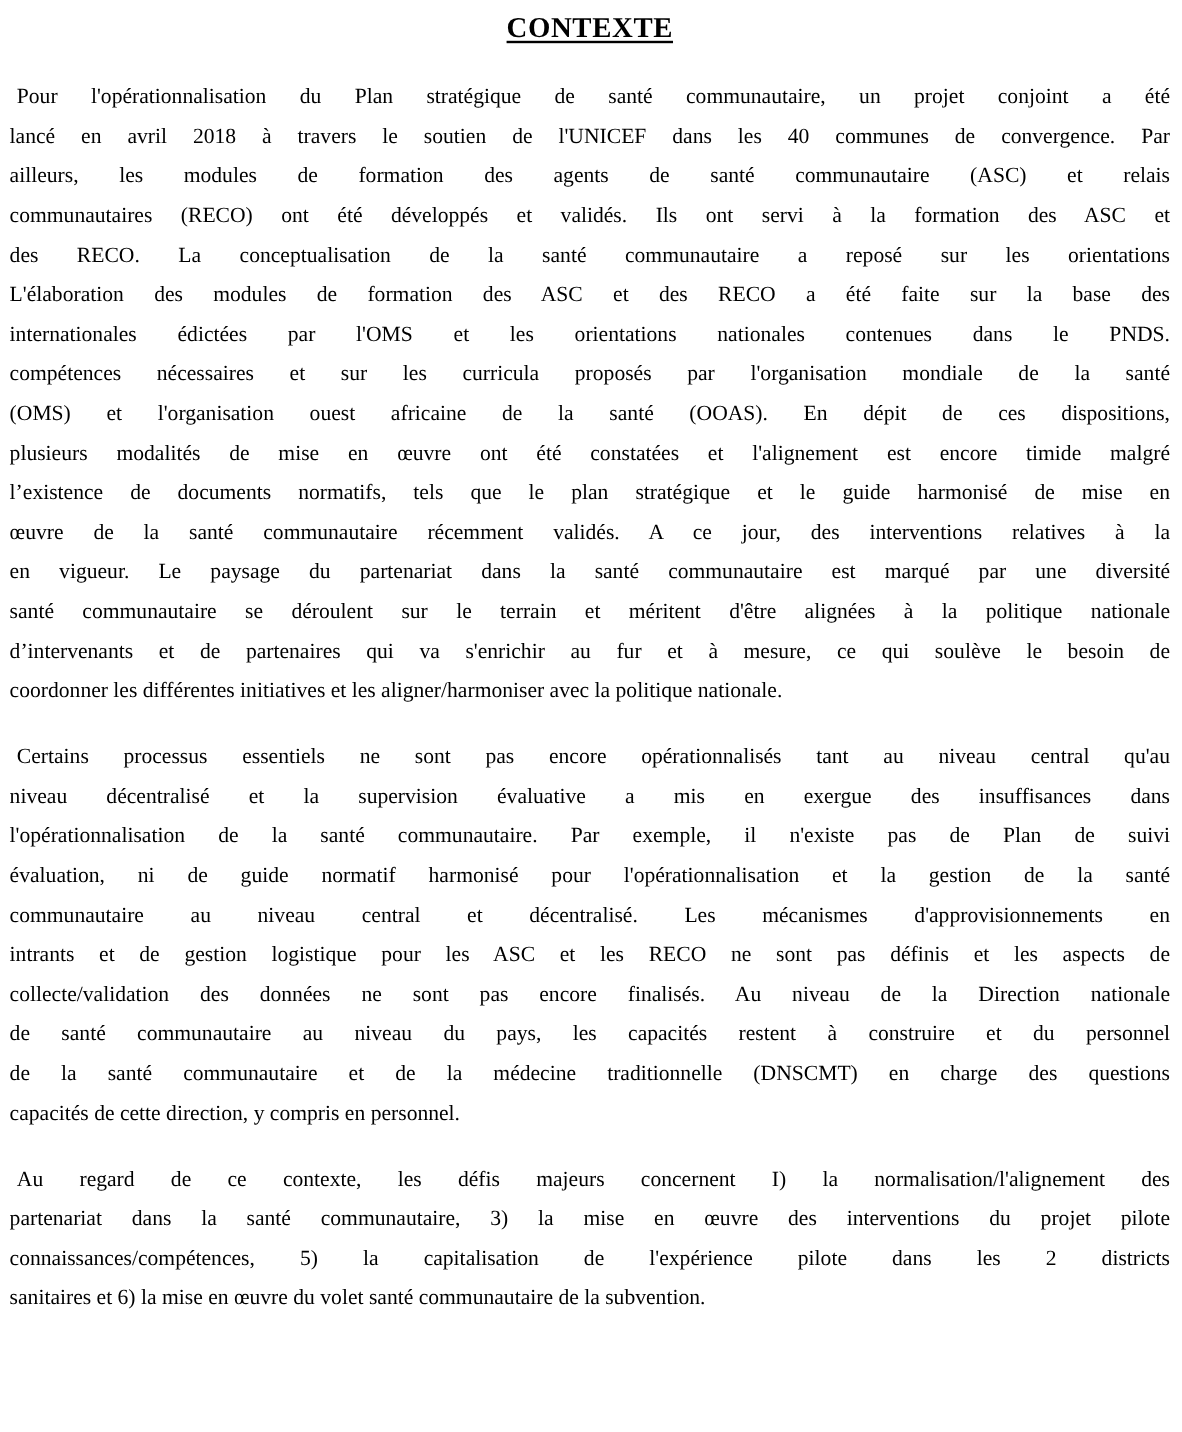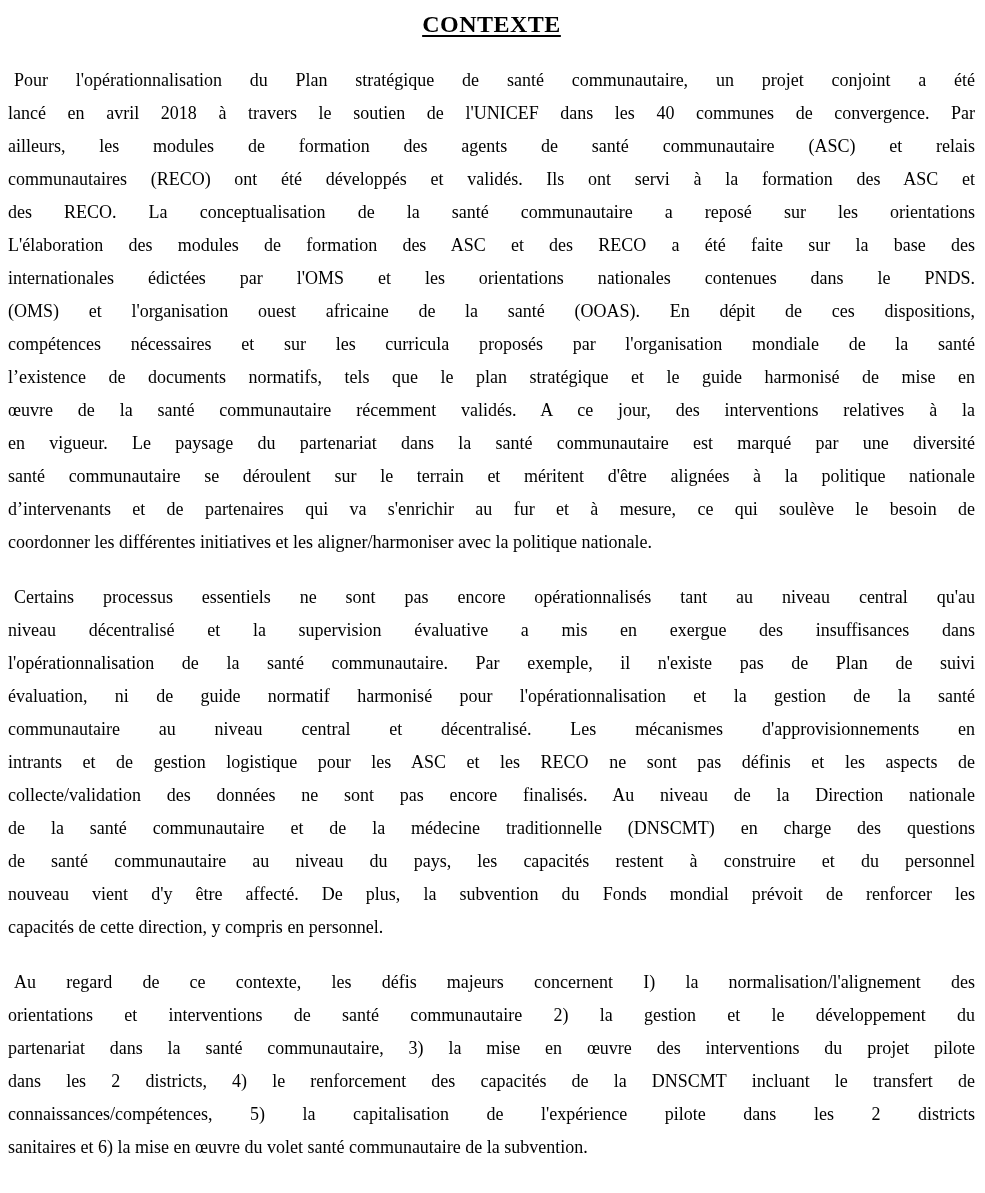--- a/index.html
+++ b/index.html
@@ -60,46 +60,44 @@
   <h1 class="doc-title"><span>CONTEXTE</span></h1>
 
   <div class="para">
     <div class="line first">Pour l'opérationnalisation du Plan stratégique de santé communautaire, un projet conjoint a été</div>
     <div class="line">lancé en avril 2018 à travers le soutien de l'UNICEF dans les 40 communes de convergence. Par</div>
     <div class="line">ailleurs, les modules de formation des agents de santé communautaire (ASC) et relais</div>
     <div class="line">communautaires (RECO) ont été développés et validés. Ils ont servi à la formation des ASC et</div>
     <div class="line">des RECO. La conceptualisation de la santé communautaire a reposé sur les orientations</div>
     <div class="line">L'élaboration des modules de formation des ASC et des RECO a été faite sur la base des</div>
     <div class="line">internationales édictées par l'OMS et les orientations nationales contenues dans le PNDS.</div>
+    <div class="line">compétences nécessaires et sur les curricula proposés par l'organisation mondiale de la santé</div>
     <div class="line">(OMS) et l'organisation ouest africaine de la santé (OOAS). En dépit de ces dispositions,</div>
-    <div class="line">compétences nécessaires et sur les curricula proposés par l'organisation mondiale de la santé</div>
+    <div class="line">plusieurs modalités de mise en œuvre ont été constatées et l'alignement est encore timide malgré</div>
     <div class="line">l’existence de documents normatifs, tels que le plan stratégique et le guide harmonisé de mise en</div>
     <div class="line">œuvre de la santé communautaire récemment validés. A ce jour, des interventions relatives à la</div>
     <div class="line">en vigueur. Le paysage du partenariat dans la santé communautaire est marqué par une diversité</div>
     <div class="line">santé communautaire se déroulent sur le terrain et méritent d'être alignées à la politique nationale</div>
     <div class="line">d’intervenants et de partenaires qui va s'enrichir au fur et à mesure, ce qui soulève le besoin de</div>
     <div class="line last">coordonner les différentes initiatives et les aligner/harmoniser avec la politique nationale.</div>
   </div>
 
   <div class="para">
     <div class="line first">Certains processus essentiels ne sont pas encore opérationnalisés tant au niveau central qu'au</div>
     <div class="line">niveau décentralisé et la supervision évaluative a mis en exergue des insuffisances dans</div>
     <div class="line">l'opérationnalisation de la santé communautaire. Par exemple, il n'existe pas de Plan de suivi</div>
     <div class="line">évaluation, ni de guide normatif harmonisé pour l'opérationnalisation et la gestion de la santé</div>
     <div class="line">communautaire au niveau central et décentralisé. Les mécanismes d'approvisionnements en</div>
     <div class="line">intrants et de gestion logistique pour les ASC et les RECO ne sont pas définis et les aspects de</div>
     <div class="line">collecte/validation des données ne sont pas encore finalisés. Au niveau de la Direction nationale</div>
+    <div class="line">de santé communautaire au niveau du pays, les capacités restent à construire et du personnel</div>
     <div class="line">de la santé communautaire et de la médecine traditionnelle (DNSCMT) en charge des questions</div>
-    <div class="line">de santé communautaire au niveau du pays, les capacités restent à construire et du personnel</div>
-    <div class="line">nouveau vient d'y être affecté. De plus, la subvention du Fonds mondial prévoit de renforcer les</div>
     <div class="line last">capacités de cette direction, y compris en personnel.</div>
   </div>
 
   <div class="para">
     <div class="line first">Au regard de ce contexte, les défis majeurs concernent I) la normalisation/l'alignement des</div>
-    <div class="line">orientations et interventions de santé communautaire 2) la gestion et le développement du</div>
     <div class="line">partenariat dans la santé communautaire, 3) la mise en œuvre des interventions du projet pilote</div>
-    <div class="line">dans les 2 districts, 4) le renforcement des capacités de la DNSCMT incluant le transfert de</div>
     <div class="line">connaissances/compétences, 5) la capitalisation de l'expérience pilote dans les 2 districts</div>
     <div class="line last">sanitaires et 6) la mise en œuvre du volet santé communautaire de la subvention.</div>
   </div>
 
 </div>
 
 </body></html>

